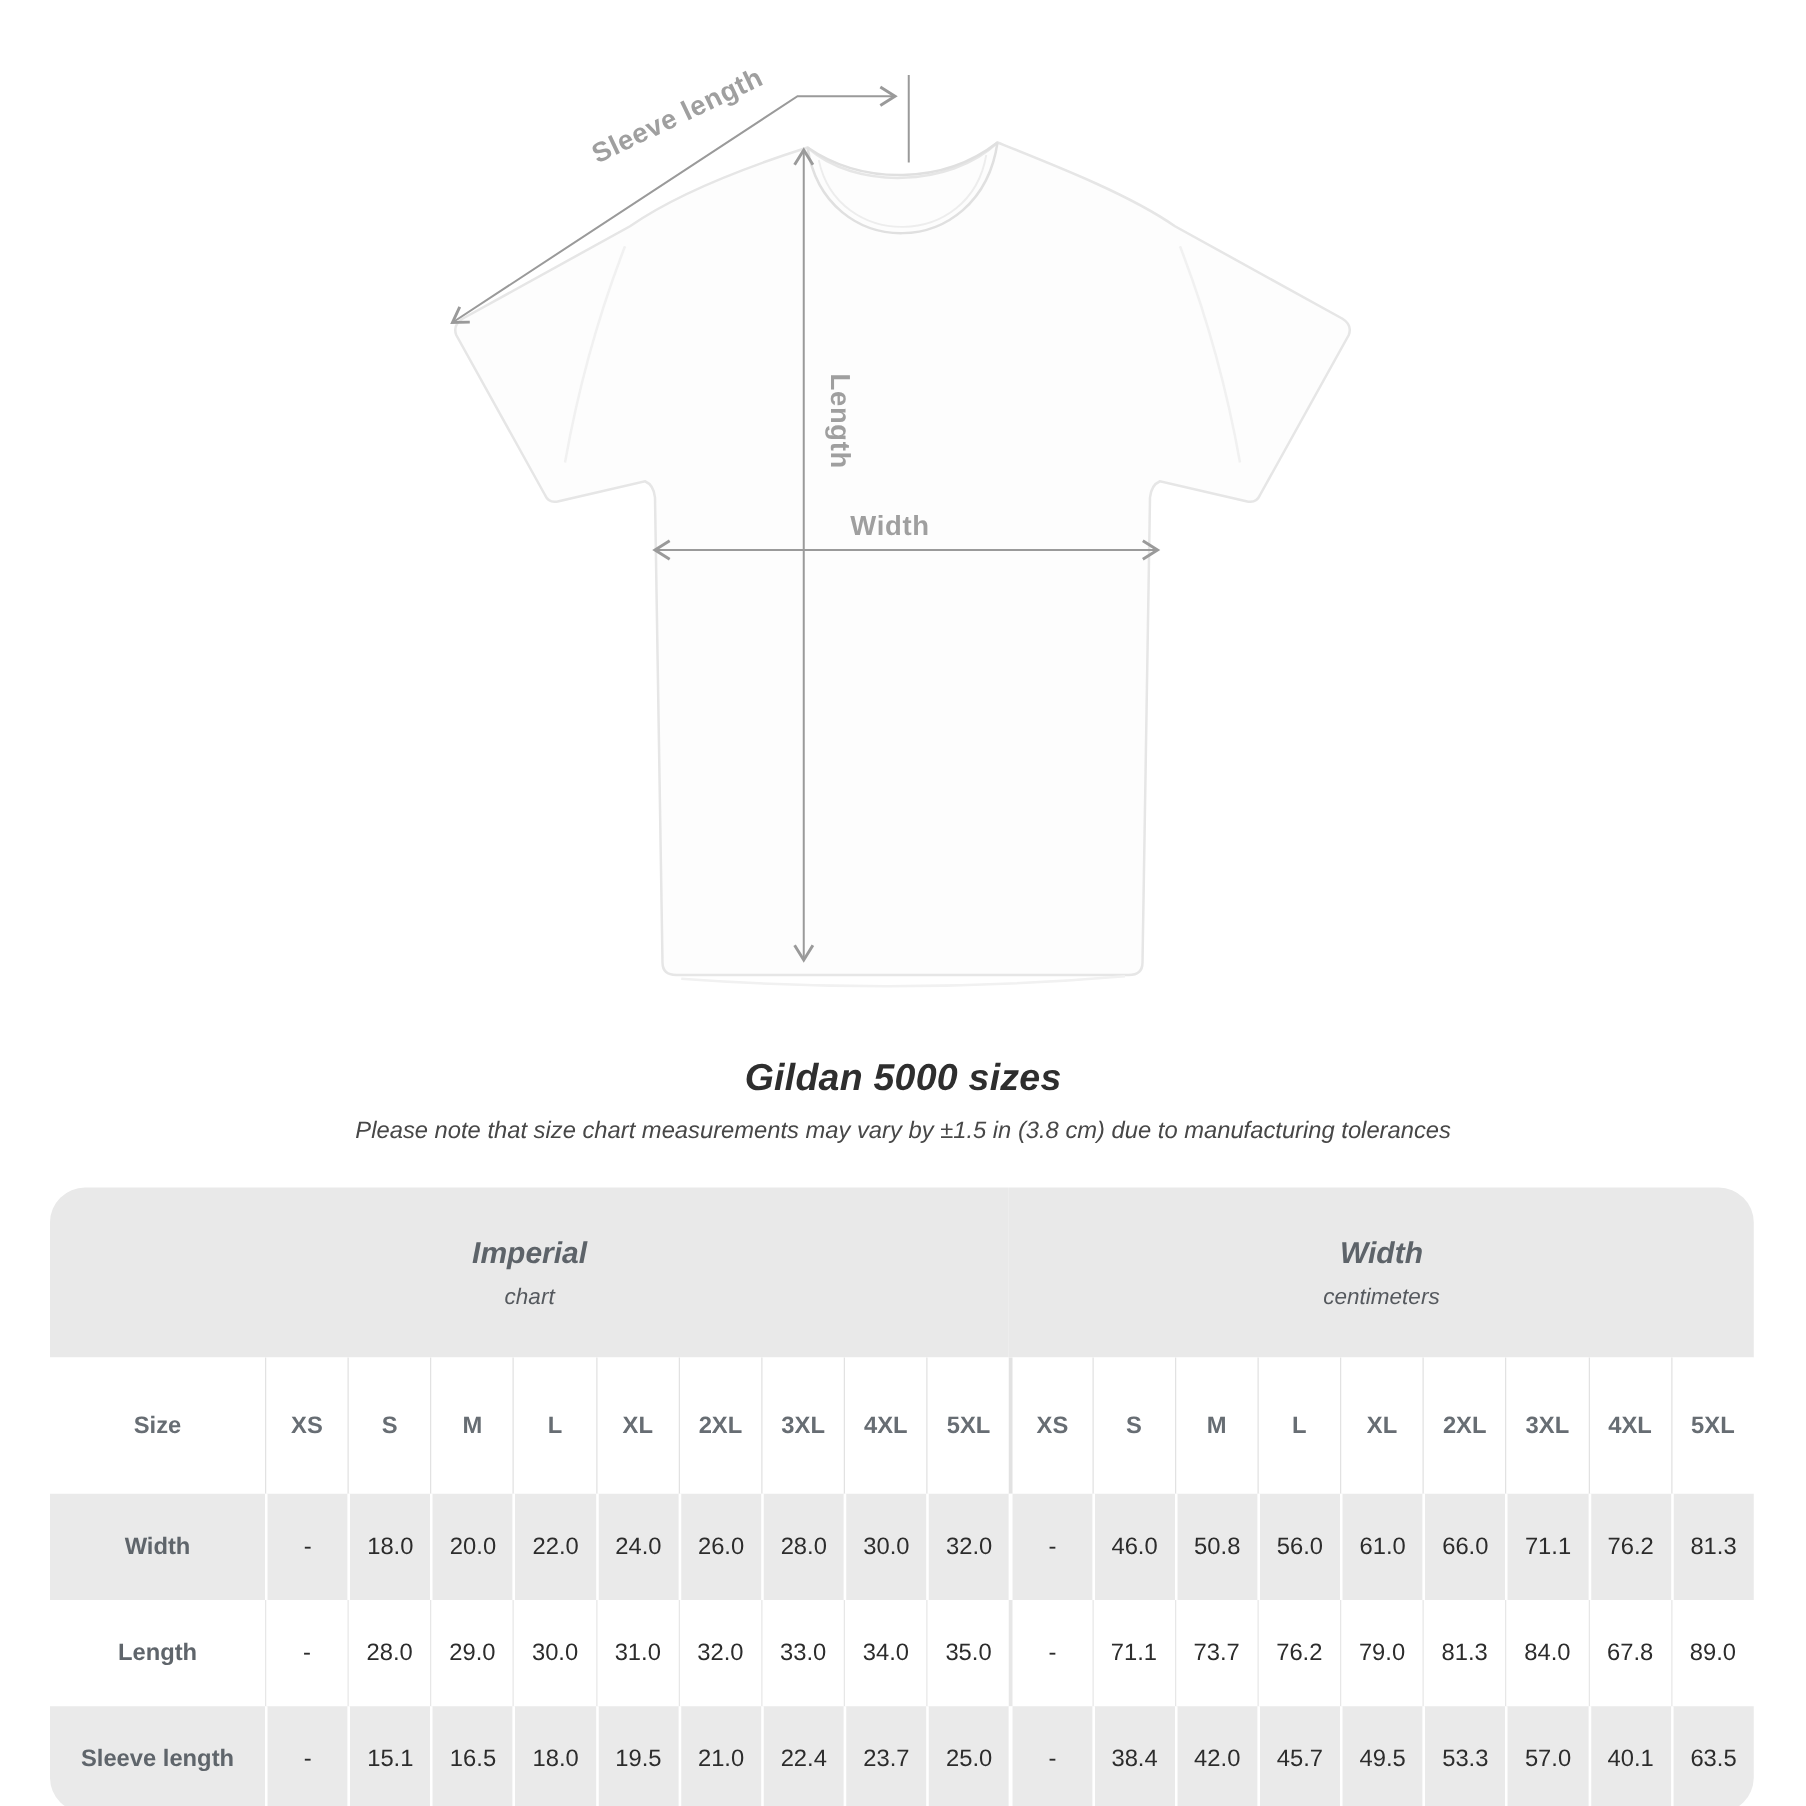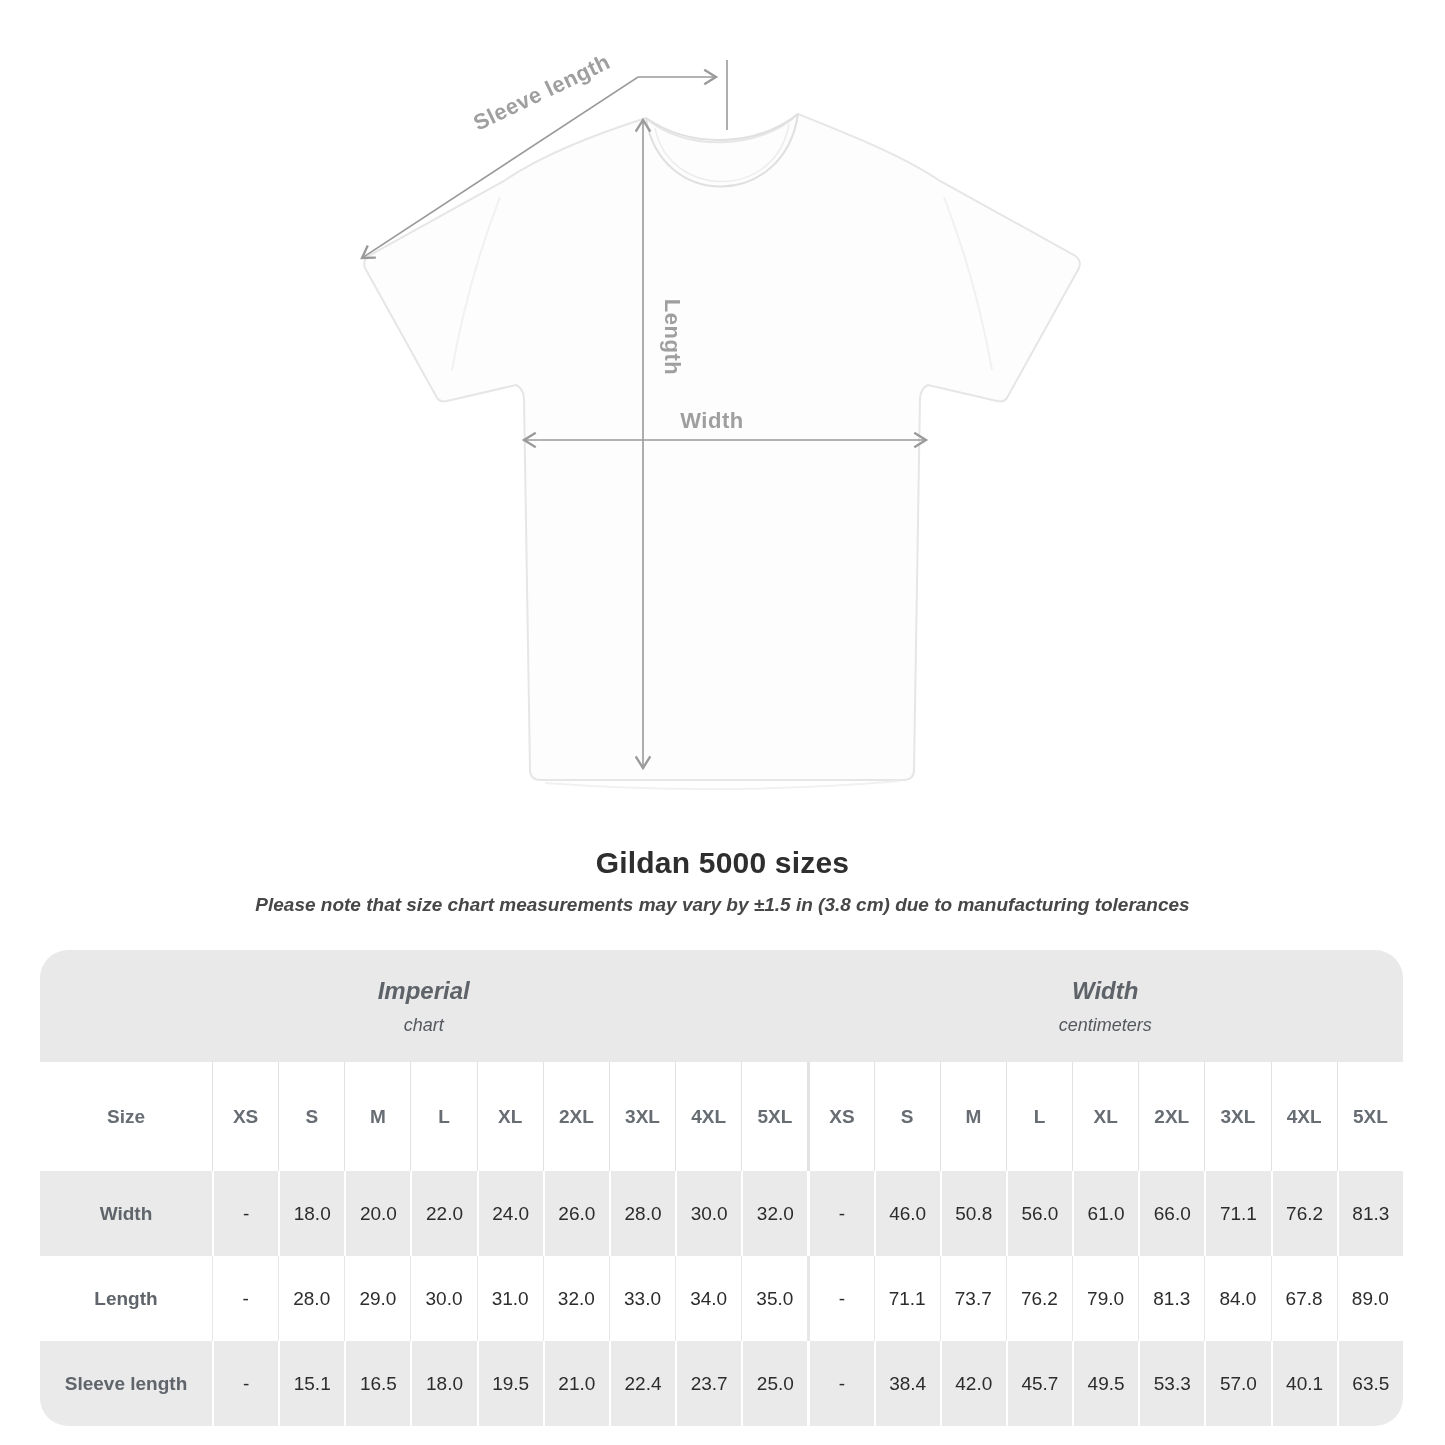--- a/index.html
+++ b/index.html
@@ -13,30 +13,30 @@
   
   .tee-svg{position:absolute;top:0;left:0;}
   .tee-body{fill:#fdfdfd;stroke:#e6e6e6;stroke-width:2;}
   .tee-detail{fill:none;stroke:#e0e0e0;stroke-width:2;}
   .tee-stitch{fill:none;stroke:#ededed;stroke-width:1.5;}
   .tee-fold{fill:none;stroke:#f1f1f1;stroke-width:2;}
   .dim-line{fill:none;stroke:#9a9a9a;stroke-width:1.6;}
   .dim-label{fill:#9f9f9f;font-weight:bold;font-size:22px;letter-spacing:.5px;}
   
   .titles{position:absolute;top:846px;left:0;width:100%;text-align:center;}
-  .titles h1{margin:0;font-size:30px;font-weight:bold;color:#2e2e2e;letter-spacing:.2px;}
-  .titles p{margin:14px 0 0 0;font-size:19px;font-style:italic;color:#474747;font-weight:bold;}
+  .titles h1{margin:0;font-size:30px;font-weight:bold;color:#2e2e2e;letter-spacing:.2px;font-style:italic;}
+  .titles p{margin:14px 0 0 0;font-size:19px;font-style:italic;color:#474747;}
   
   table.size-table{
     position:absolute;top:950px;left:40px;width:1363px;
     table-layout:fixed;border-collapse:separate;border-spacing:0;
   }
   col.c-size{width:172px;}
   .band{
-    background:#e9e9e9;height:112px;vertical-align:middle;text-align:center;padding:0;
+    background:#e9e9e9;height:112px;vertical-align:middle;text-align:center;padding:12px;
   }
   .band-first{border-top-left-radius:28px;}
   .band-last{border-top-right-radius:28px;}
   .gl{font-style:italic;font-weight:bold;font-size:24px;color:#5d6369;}
   .gs{font-style:italic;font-weight:normal;font-size:18px;color:#55595e;margin-top:10px;}
   tr.col-head th{
     height:109px;background:#ffffff;vertical-align:middle;text-align:center;
     font-size:19px;font-weight:bold;color:#676d73;padding:0;
     border-left:1px solid #e2e2e2;
   }

